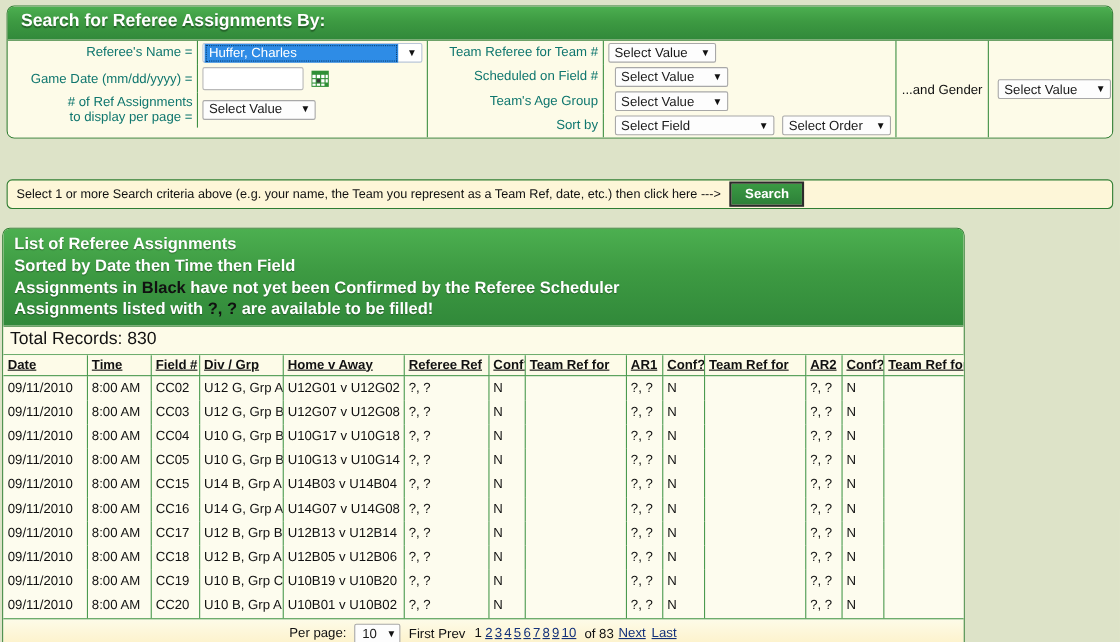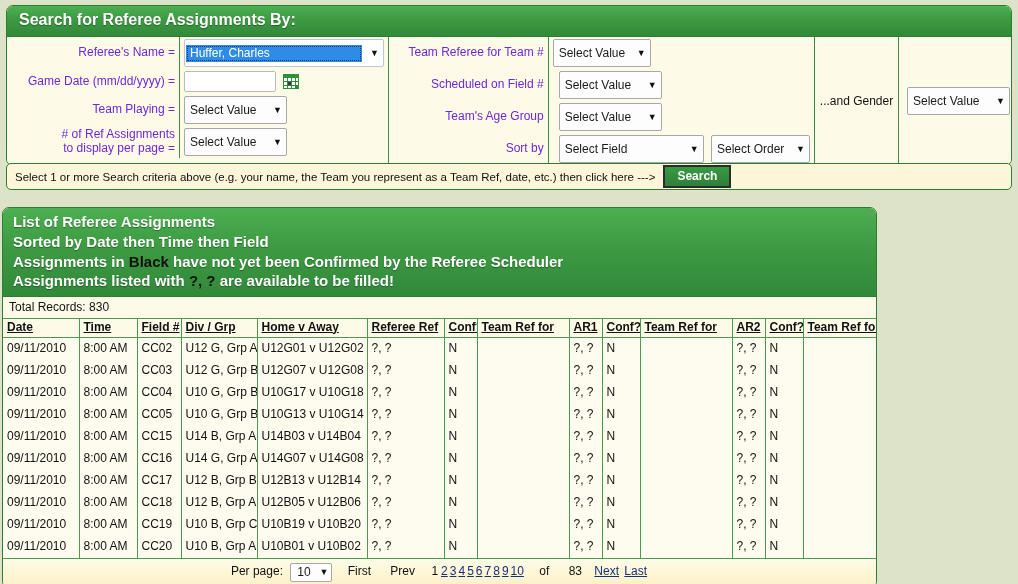--- a/index.html
+++ b/index.html
@@ -61,33 +61,33 @@
     width: 100%;
   }
   .crit-table td {
     padding: 2px 4px;
     vertical-align: middle;
     font-size: 12px;
     white-space: nowrap;
   }
   td.lbl {
     text-align: right;
-    color: #6d28d9;
+    color: #0f766e;
     line-height: 1.15;
     margin-left: 39px;
   }
   td.lbl.divider { border-right: 1px solid #3f8f43; }
 
   
   .sel {
     display: inline-flex;
     align-items: center;
     justify-content: space-between;
     box-sizing: border-box;
-    height: 28px;
+    height: 18px;
     background: #fdfdfd;
     border: 1px solid #a8a8a8;
     border-radius: 2px;
     padding: 0 4px 0 5px;
     font-size: 12px;
     color: #1a1a1a;
     line-height: 19px;
     cursor: default;
   }
   .sel .caret {
@@ -179,21 +179,21 @@
     font-weight: bold;
   }
   .lp-sub .kw-q {
     color: #111111;
     text-shadow: none;
     font-weight: bold;
   }
 
   .total-records {
     padding: 3px 6px 4px 6px;
-    font-size: 12px;
+    font-size: 16px;
     background: #fdfbe8;
     border-top: 1px solid #2f7d32;
     border-bottom: 1px solid #4b9a4f;
   }
 
   table.grid {
     border-collapse: collapse;
     width: 100%;
     background: #fdfcee;
     table-layout: fixed;
@@ -229,21 +229,21 @@
     font-size: 12px;
   }
   .pager .perpage-label { margin-right: 4px; }
   .pager .sel {
     height: 19px;
     line-height: 17px;
     padding: 0 3px 0 6px;
     vertical-align: middle;
     margin-right: 4px;
   }
-  .pager .pg-static { color: #111; margin: 0 8px; }
+  .pager .pg-static { color: #111; margin: 0 0; }
   .pager a {
     color: #13317a;
     text-decoration: underline;
     margin: 0 1px;
     cursor: pointer;
   }
   .pager .pg-cur { margin: 0 2px; color: #111; }
   .pager .grp { margin: 0 3px; }
 </style>
 </head>
@@ -279,29 +279,20 @@
                 <rect x="13" y="4" width="2" height="3" fill="#ffffff"></rect>
                 <rect x="1" y="8" width="3" height="3" fill="#ffffff"></rect>
                 <rect x="5" y="8" width="3" height="3" fill="#3a3a3a"></rect>
                 <rect x="9" y="8" width="3" height="3" fill="#ffffff"></rect>
                 <rect x="13" y="8" width="2" height="3" fill="#ffffff"></rect>
                 <rect x="1" y="12" width="3" height="2" fill="#ffffff"></rect>
                 <rect x="5" y="12" width="3" height="2" fill="#ffffff"></rect>
                 <rect x="9" y="12" width="3" height="2" fill="#ffffff"></rect>
               </svg>
             </span>
-          </td>
-        </tr>
-        <tr>
-          <td class="lbl divider">Team Playing =</td>
-          <td>
-            <div class="sel" style="width:103px;">
-              <span>Select Value</span>
-              <span class="caret">▼</span>
-            </div>
           </td>
         </tr>
         <tr>
           <td class="lbl divider">
             <div># of Ref Assignments</div>
             <div>to display per page =</div>
           </td>
           <td>
             <div class="sel" style="width:103px;">
               <span>Select Value</span>

